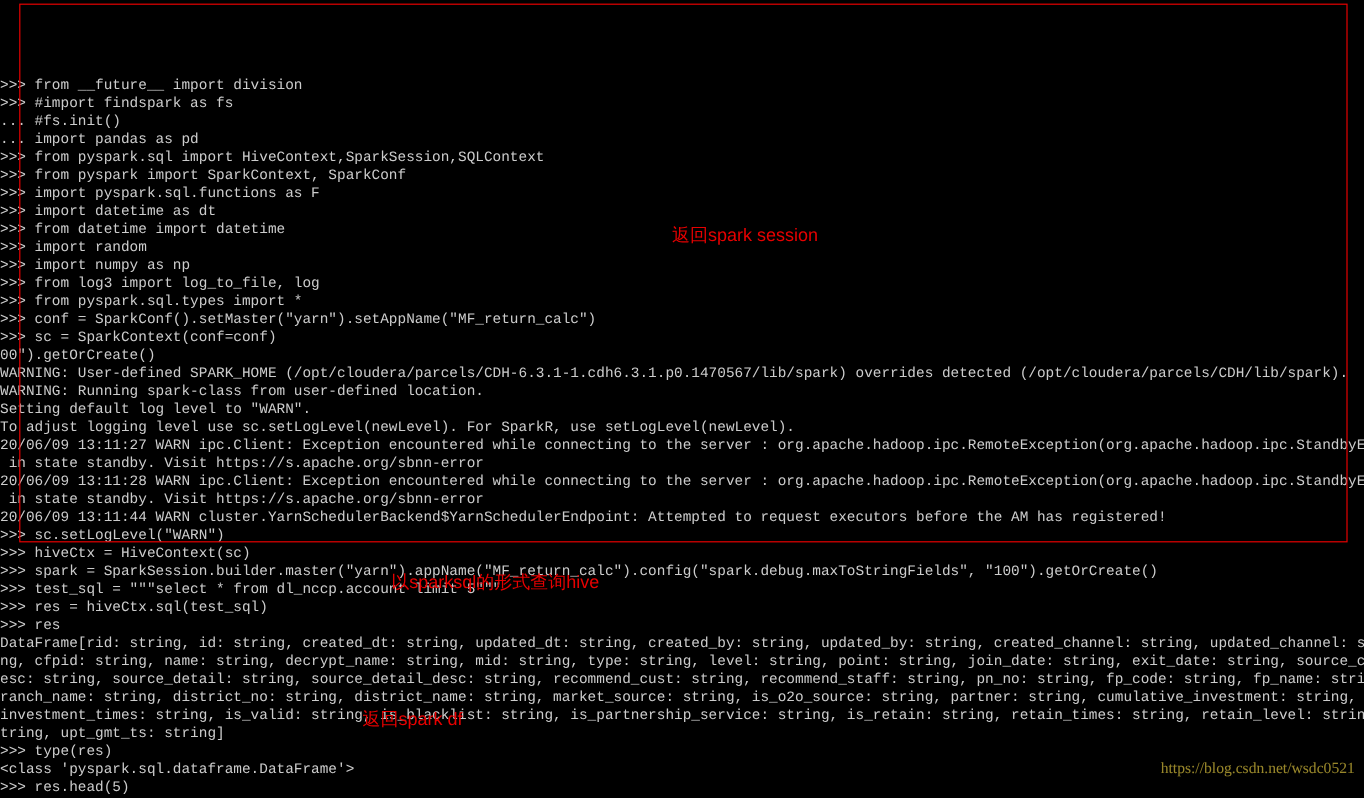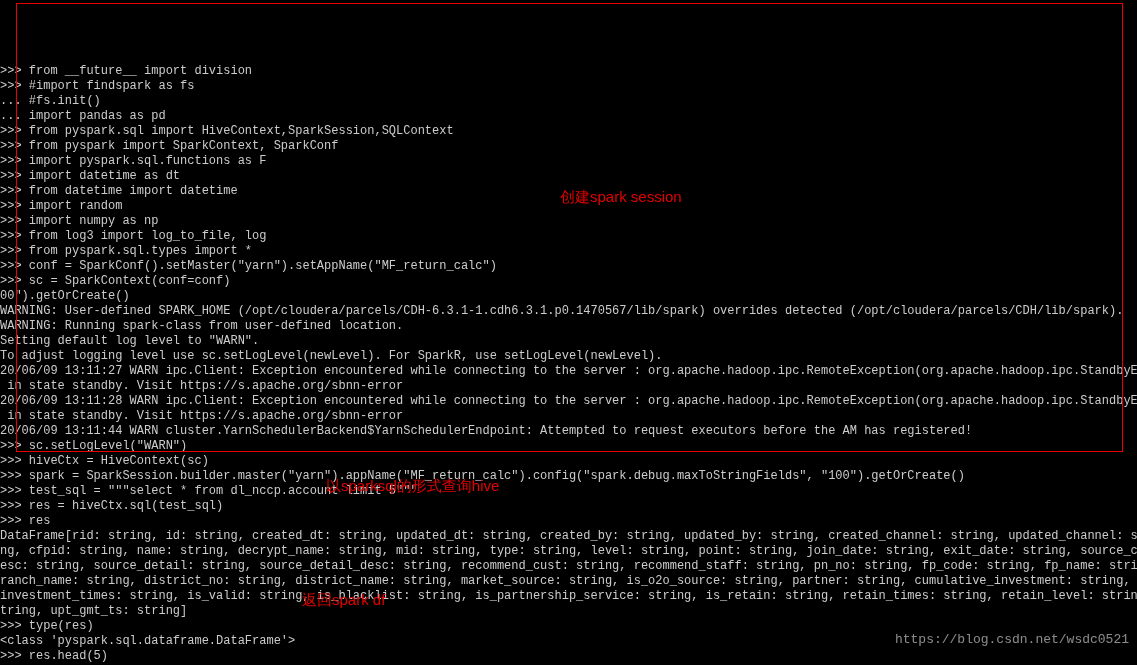--- a/index.html
+++ b/index.html
@@ -40,35 +40,35 @@
     font-size: 15px;
     white-space: nowrap;
   }
   .a1 { top: 189px; left: 560px; }
   .a2 { top: 478px; left: 326px; }
   .a3 { top: 592px; left: 302px; }
   .watermark {
     position: absolute;
     right: 8px;
     bottom: 18px;
-    color: #e5e5e5;
+    color: #fde047;
     opacity: 0.6;
-    font-family: Liberation Mono, monospace;
+    font-family: Liberation Serif, serif;
     font-size: 13px;
   }
 </style>
 </head>
 <body>
 
 
 
 <div class="terminal" id="terminal"><div class="line">&gt;&gt;&gt; from __future__ import division</div><div class="line">&gt;&gt;&gt; #import findspark as fs</div><div class="line">... #fs.init()</div><div class="line">... import pandas as pd</div><div class="line">&gt;&gt;&gt; from pyspark.sql import HiveContext,SparkSession,SQLContext</div><div class="line">&gt;&gt;&gt; from pyspark import SparkContext, SparkConf</div><div class="line">&gt;&gt;&gt; import pyspark.sql.functions as F</div><div class="line">&gt;&gt;&gt; import datetime as dt</div><div class="line">&gt;&gt;&gt; from datetime import datetime</div><div class="line">&gt;&gt;&gt; import random</div><div class="line">&gt;&gt;&gt; import numpy as np</div><div class="line">&gt;&gt;&gt; from log3 import log_to_file, log</div><div class="line">&gt;&gt;&gt; from pyspark.sql.types import *</div><div class="line">&gt;&gt;&gt; conf = SparkConf().setMaster("yarn").setAppName("MF_return_calc")</div><div class="line">&gt;&gt;&gt; sc = SparkContext(conf=conf)</div><div class="line">00").getOrCreate()</div><div class="line">WARNING: User-defined SPARK_HOME (/opt/cloudera/parcels/CDH-6.3.1-1.cdh6.3.1.p0.1470567/lib/spark) overrides detected (/opt/cloudera/parcels/CDH/lib/spark).</div><div class="line">WARNING: Running spark-class from user-defined location.</div><div class="line">Setting default log level to "WARN".</div><div class="line">To adjust logging level use sc.setLogLevel(newLevel). For SparkR, use setLogLevel(newLevel).</div><div class="line">20/06/09 13:11:27 WARN ipc.Client: Exception encountered while connecting to the server : org.apache.hadoop.ipc.RemoteException(org.apache.hadoop.ipc.StandbyExcept</div><div class="line"> in state standby. Visit https://s.apache.org/sbnn-error</div><div class="line">20/06/09 13:11:28 WARN ipc.Client: Exception encountered while connecting to the server : org.apache.hadoop.ipc.RemoteException(org.apache.hadoop.ipc.StandbyExcept</div><div class="line"> in state standby. Visit https://s.apache.org/sbnn-error</div><div class="line">20/06/09 13:11:44 WARN cluster.YarnSchedulerBackend$YarnSchedulerEndpoint: Attempted to request executors before the AM has registered!</div><div class="line">&gt;&gt;&gt; sc.setLogLevel("WARN")</div><div class="line">&gt;&gt;&gt; hiveCtx = HiveContext(sc)</div><div class="line">&gt;&gt;&gt; spark = SparkSession.builder.master("yarn").appName("MF_return_calc").config("spark.debug.maxToStringFields", "100").getOrCreate()</div><div class="line">&gt;&gt;&gt; test_sql = """select * from dl_nccp.account limit 5"""</div><div class="line">&gt;&gt;&gt; res = hiveCtx.sql(test_sql)</div><div class="line">&gt;&gt;&gt; res</div><div class="line">DataFrame[rid: string, id: string, created_dt: string, updated_dt: string, created_by: string, updated_by: string, created_channel: string, updated_channel: string</div><div class="line">ng, cfpid: string, name: string, decrypt_name: string, mid: string, type: string, level: string, point: string, join_date: string, exit_date: string, source_catego</div><div class="line">esc: string, source_detail: string, source_detail_desc: string, recommend_cust: string, recommend_staff: string, pn_no: string, fp_code: string, fp_name: string, s</div><div class="line">ranch_name: string, district_no: string, district_name: string, market_source: string, is_o2o_source: string, partner: string, cumulative_investment: string, curr</div><div class="line">investment_times: string, is_valid: string, is_blacklist: string, is_partnership_service: string, is_retain: string, retain_times: string, retain_level: string, bv</div><div class="line">tring, upt_gmt_ts: string]</div><div class="line">&gt;&gt;&gt; type(res)</div><div class="line">&lt;class 'pyspark.sql.dataframe.DataFrame'&gt;</div><div class="line">&gt;&gt;&gt; res.head(5)</div><div class="line">[Row(rid='115834', id='6e098fcb31985bd8e7752481071226675', created_dt='2018-11-07 19:58:45', updated_dt='2019-06-26 20:20:00', created_by='3634', updated_by='-1', cr</div></div>
 
 <div class="red-box box1"></div>
 
-<div class="annot a1">创建spark session</div>
+<div class="annot a1">返回spark session</div>
 <div class="annot a2">以sparksql的形式查询hive</div>
 <div class="annot a3">返回spark df</div>
 
 <div class="watermark">https://blog.csdn.net/wsdc0521</div>
 
 
 
 
 </body></html>

